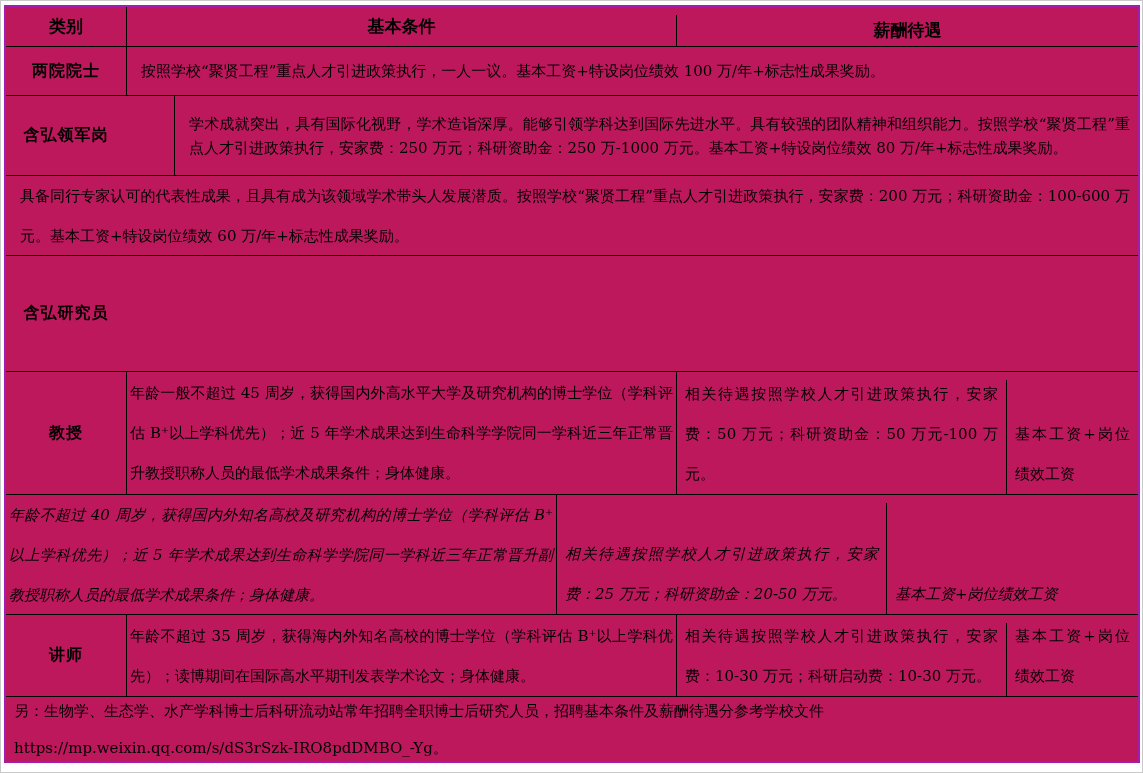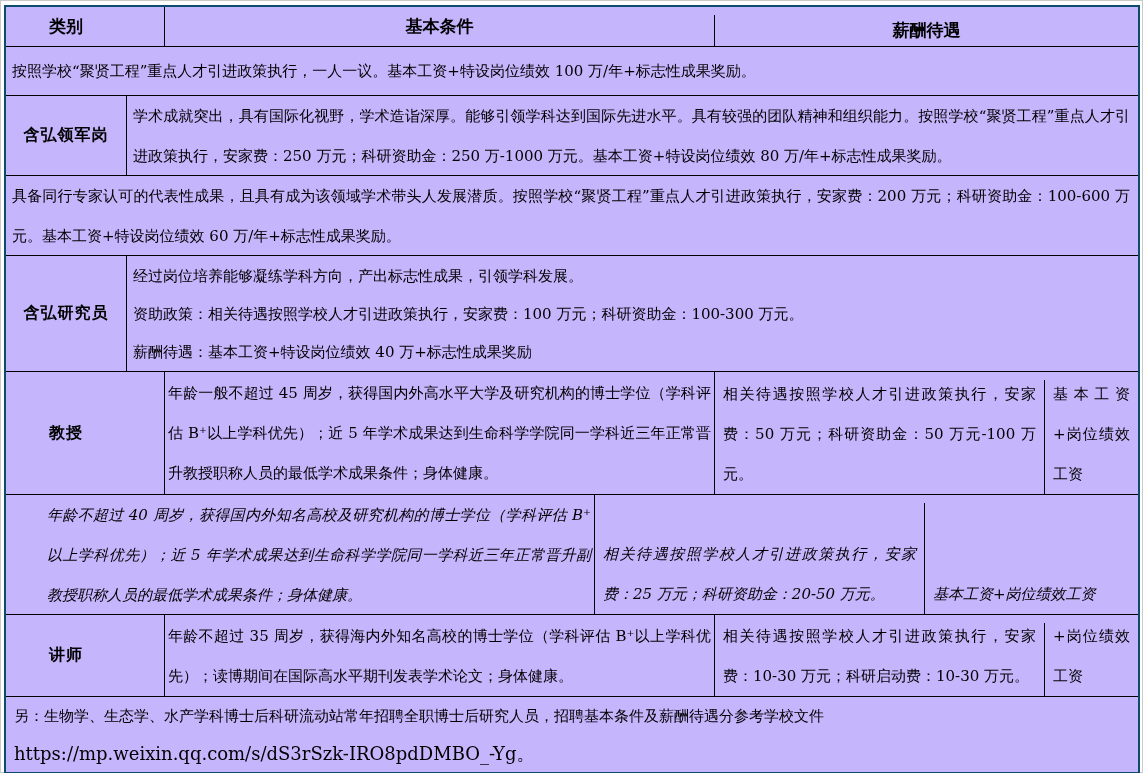--- a/index.html
+++ b/index.html
@@ -13,111 +13,105 @@
   }
   .page {
     position: absolute; inset: 0;
     border: 1px solid #c9c9c9;
     background: #fff;
   }
   .table {
     position: absolute;
     left: 3px; top: 4px;
     width: 1136px;
-    border: 2px solid #0c4a6e;
+    border: 2px solid #a21caf;
     display: flex;
     flex-direction: column;
-    background: #c4b5fd;
+    background: #be185d;
   }
   .row { display: flex; width: 100%; }
   .row + .row { border-top: 1px solid #000; }
   .cell { border-left: 1px solid #000; overflow: hidden; }
   .cell:first-child { border-left: none; }
 
   .c1 { width: 120px; flex: 0 0 120px; display: flex; align-items: center; justify-content: center; }
-  .c2 { width: 550px; flex: 0 0 550px; margin-left: 38px; }
+  .c2 { width: 550px; flex: 0 0 550px; }
   .c3h { width: 304px; flex: 0 0 304px; }
   .c3 { width: 330px; flex: 0 0 330px; }
   .c4 { flex: 1 1 auto; margin-top: 8px; }
   .cm { flex: 1 1 auto; }
 
   .hdr { height: 39px; font-weight: bold; font-size: 17px; }
   .hdr .cell { display: flex; align-items: center; justify-content: center; }
 
   .label { font-weight: bold; font-size: 16px; letter-spacing: 1px; }
 
   .txt {
     display: flex; align-items: center;
     font-size: 15px;
     line-height: 38px;
     text-align: justify;
   }
   .txt > div { width: 100%; }
-  .pad-m { padding: 0 8px 0 6px; justify-content: flex-end; }
+  .pad-m { padding: 0 8px 0 14px; justify-content: flex-end; }
   .pad-b { padding: 0 3px; }
   .pad-f { padding: 0 8px; align-items: flex-end; }
 
   .r1 { height: 49px; }
-  .r2 { height: 80px; } .r2 .txt { line-height: 40px; }
+  .r2 { height: 80px; } .r2 .txt { line-height: 24px; margin-left: 48px; }
   .r3 { height: 80px; } .r3 .txt { line-height: 40px; }
   .r4 { height: 116px; } .r4 .txt { line-height: 38px; }
   .r5 { height: 123px; } .r5 .txt { line-height: 40px; }
   .r6 { height: 120px; } .r6 .txt { line-height: 40px; font-style: italic; }
   .r7 { height: 82px; }  .r7 .txt { line-height: 40px; }
-  .rf { height: 76px; }
+  .rf { height: 65px; }
 
   .footer-cell {
     flex: 1 1 auto;
     font-size: 15px;
     line-height: 37px;
     padding: 1px 8px 0 8px;
     display: flex; flex-direction: column; justify-content: center;
   }
-  .url-line { font-size: 18px; }
+  .url-line { font-size: 15px; }
 </style>
 </head>
 <body>
 
 <div class="page">
   <div class="table">
 
     <div class="row hdr">
       <div class="cell c1">类别</div>
       <div class="cell c2">基本条件</div>
       <div class="cell c4">薪酬待遇</div>
     </div>
 
     <div class="row r1">
+      <div class="cell c1 label">两院院士</div>
       <div class="cell cm txt pad-m">
         <div>按照学校“聚贤工程”重点人才引进政策执行，一人一议。基本工资+特设岗位绩效 100 万/年+标志性成果奖励。</div>
       </div>
     </div>
 
     <div class="row r2">
       <div class="cell c1 label">含弘领军岗</div>
       <div class="cell cm txt pad-m">
         <div>学术成就突出，具有国际化视野，学术造诣深厚。能够引领学科达到国际先进水平。具有较强的团队精神和组织能力。按照学校“聚贤工程”重点人才引进政策执行，安家费：250 万元；科研资助金：250 万-1000 万元。基本工资+特设岗位绩效 80 万/年+标志性成果奖励。</div>
       </div>
     </div>
 
     <div class="row r3">
       <div class="cell cm txt pad-m">
         <div>具备同行专家认可的代表性成果，且具有成为该领域学术带头人发展潜质。按照学校“聚贤工程”重点人才引进政策执行，安家费：200 万元；科研资助金：100-600 万元。基本工资+特设岗位绩效 60 万/年+标志性成果奖励。</div>
       </div>
     </div>
 
     <div class="row r4">
       <div class="cell c1 label">含弘研究员</div>
-      <div class="cell cm txt pad-m">
-        <div>
-          <div>经过岗位培养能够凝练学科方向，产出标志性成果，引领学科发展。</div>
-          <div>资助政策：相关待遇按照学校人才引进政策执行，安家费：100 万元；科研资助金：100-300 万元。</div>
-          <div>薪酬待遇：基本工资+特设岗位绩效 40 万+标志性成果奖励</div>
-        </div>
-      </div>
     </div>
 
     <div class="row r5">
       <div class="cell c1 label">教授</div>
       <div class="cell c2 txt pad-b">
         <div>年龄一般不超过 45 周岁，获得国内外高水平大学及研究机构的博士学位（学科评估 B⁺以上学科优先）；近 5 年学术成果达到生命科学学院同一学科近三年正常晋升教授职称人员的最低学术成果条件；身体健康。</div>
       </div>
       <div class="cell c3 txt pad-f">
         <div>相关待遇按照学校人才引进政策执行，安家费：50 万元；科研资助金：50 万元-100 万元。</div>
       </div>

